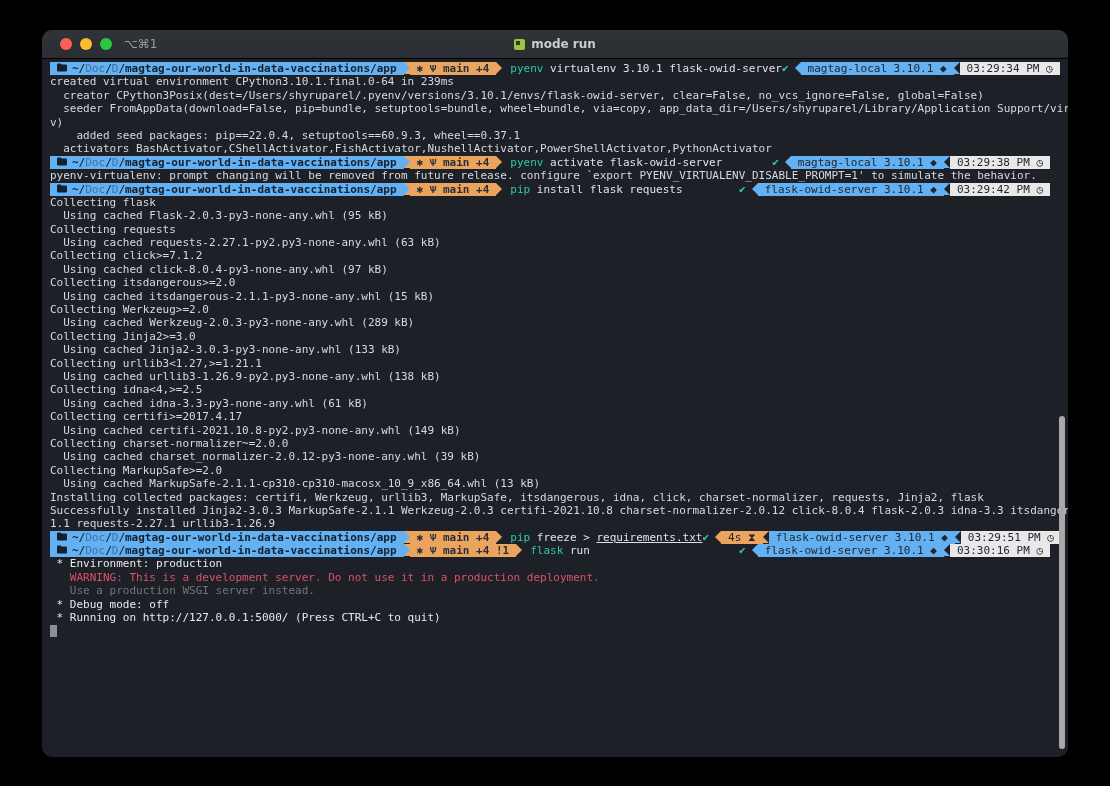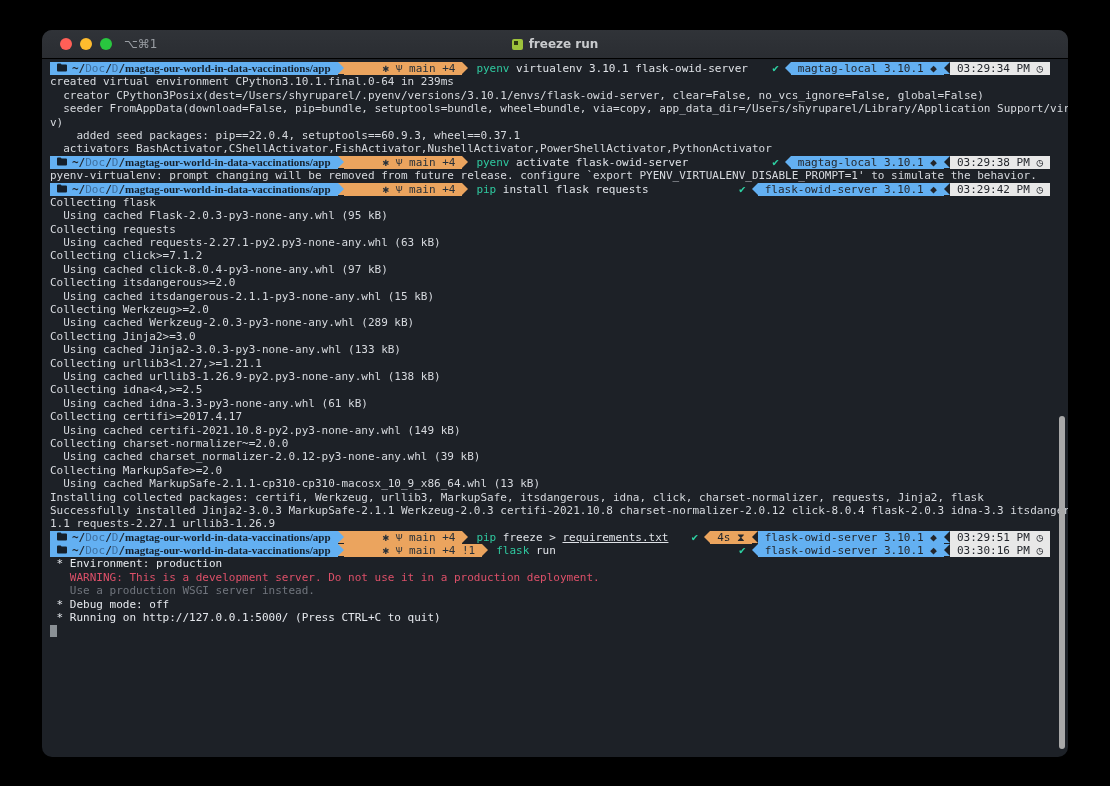--- a/index.html
+++ b/index.html
@@ -46,22 +46,22 @@
   
   .c-fg{color:#d6d9de;}
   .c-b{color:#e6e9ee;font-weight:normal;}
   .c-red{color:#dd5069;}
   .c-gray{color:#70757d;}
   .c-grn{color:#2fc89f;}
   .c-wht{color:#dfe2e7;}
   .c-und{color:#dfe2e7;text-decoration:underline;}
   .c-pd{color:#1f242b;font-weight:bold;}
   .c-pm{color:#3f6f9e;font-weight:normal;}
-  .c-pb{color:#15202c;font-weight:bold;font-family:Liberation Serif, serif;}
-  .c-gd{color:#273039;font-weight:normal;margin-left:32px;}
+  .c-pb{color:#15202c;font-weight:bold;}
+  .c-gd{color:#273039;font-weight:bold;}
   .c-sd{color:#23262c;font-weight:normal;}
   .c-ck{color:#2dd2a3;font-weight:bold;}
   .cursor{width:7px;height:12px;margin-top:1px;background:#8a9095;display:inline-block;}
   #scrollthumb{
     position:absolute;right:3px;top:386px;width:6px;height:333px;
     background:#a8a8a8;border-radius:3px;
   }
 </style>
 </head>
 <body>
@@ -69,21 +69,21 @@
 <div id="window">
   <div id="titlebar">
     <div class="lights">
       <div class="light" id="light-close" style="background: rgb(255, 95, 87);"></div>
       <div class="light" id="light-min" style="background: rgb(254, 188, 46);"></div>
       <div class="light" id="light-zoom" style="background: rgb(41, 199, 63);"></div>
     </div>
     <div class="shortcut">⌥⌘1</div>
     <div class="titlewrap">
       <div class="tabicon"></div>
-      <div class="titletext">freeze run</div>
+      <div class="titletext">mode run</div>
     </div>
   </div>
   <div id="term"><div class="line"><div class="seg" style="background: rgb(99, 176, 242);"><span class="svgic"><svg width="10" height="9" viewBox="0 0 10 9">
               <path d="M0 1.5 Q0 .5 1 .5 L3.6 .5 L4.6 1.6 L9 1.6 Q10 1.6 10 2.6 L10 7.5 Q10 8.5 9 8.5 L1 8.5 Q0 8.5 0 7.5 Z" fill="#15202c"></path>
             </svg></span><span class="c-pd">~/</span><span class="c-pm">Doc</span><span class="c-pd">/</span><span class="c-pm">D</span><span class="c-pd">/</span><span class="c-pb">magtag-our-world-in-data-vaccinations/app</span></div><div class="arr arr-r" style="background: rgb(235, 164, 94); border-left-color: rgb(99, 176, 242);"></div><div class="seg" style="background: rgb(235, 164, 94);"><span class="c-gd">✱ Ѱ main +4</span></div><div class="arr arr-r" style="border-left-color: rgb(235, 164, 94);"></div><div class="cmdwrap"><span class="c-grn">pyenv</span><span class="c-wht"> virtualenv 3.10.1 flask-owid-server</span></div><div class="right"><div class="chk"><span class="c-ck">✔</span></div><div class="arr arr-l" style="border-right-color: rgb(99, 176, 242);"></div><div class="seg" style="background: rgb(99, 176, 242);"><span class="c-sd">magtag-local 3.10.1 ◆</span></div><div class="arr arr-l" style="background: rgb(99, 176, 242); border-right-color: rgb(29, 33, 39);"></div><div class="seg" style="background: rgb(232, 232, 232);"><span class="c-sd">03:29:34 PM ◷</span></div></div></div><div class="line"><span class="c-fg">created virtual environment CPython3.10.1.final.0-64 in 239ms</span></div><div class="line"><span class="c-fg">  creator CPython3Posix(dest=/Users/shyruparel/.pyenv/versions/3.10.1/envs/flask-owid-server, clear=False, no_vcs_ignore=False, global=False)</span></div><div class="line"><span class="c-fg">  seeder FromAppData(download=False, pip=bundle, setuptools=bundle, wheel=bundle, via=copy, app_data_dir=/Users/shyruparel/Library/Application Support/virtualen</span></div><div class="line"><span class="c-fg">v)</span></div><div class="line"><span class="c-fg">    added seed packages: pip==22.0.4, setuptools==60.9.3, wheel==0.37.1</span></div><div class="line"><span class="c-fg">  activators BashActivator,CShellActivator,FishActivator,NushellActivator,PowerShellActivator,PythonActivator</span></div><div class="line"><div class="seg" style="background: rgb(99, 176, 242);"><span class="svgic"><svg width="10" height="9" viewBox="0 0 10 9">
               <path d="M0 1.5 Q0 .5 1 .5 L3.6 .5 L4.6 1.6 L9 1.6 Q10 1.6 10 2.6 L10 7.5 Q10 8.5 9 8.5 L1 8.5 Q0 8.5 0 7.5 Z" fill="#15202c"></path>
             </svg></span><span class="c-pd">~/</span><span class="c-pm">Doc</span><span class="c-pd">/</span><span class="c-pm">D</span><span class="c-pd">/</span><span class="c-pb">magtag-our-world-in-data-vaccinations/app</span></div><div class="arr arr-r" style="background: rgb(235, 164, 94); border-left-color: rgb(99, 176, 242);"></div><div class="seg" style="background: rgb(235, 164, 94);"><span class="c-gd">✱ Ѱ main +4</span></div><div class="arr arr-r" style="border-left-color: rgb(235, 164, 94);"></div><div class="cmdwrap"><span class="c-grn">pyenv</span><span class="c-wht"> activate flask-owid-server</span></div><div class="right"><div class="chk"><span class="c-ck">✔</span></div><div class="arr arr-l" style="border-right-color: rgb(99, 176, 242);"></div><div class="seg" style="background: rgb(99, 176, 242);"><span class="c-sd">magtag-local 3.10.1 ◆</span></div><div class="arr arr-l" style="background: rgb(99, 176, 242); border-right-color: rgb(29, 33, 39);"></div><div class="seg" style="background: rgb(232, 232, 232);"><span class="c-sd">03:29:38 PM ◷</span></div></div></div><div class="line"><span class="c-fg">pyenv-virtualenv: prompt changing will be removed from future release. configure `export PYENV_VIRTUALENV_DISABLE_PROMPT=1' to simulate the behavior.</span></div><div class="line"><div class="seg" style="background: rgb(99, 176, 242);"><span class="svgic"><svg width="10" height="9" viewBox="0 0 10 9">
               <path d="M0 1.5 Q0 .5 1 .5 L3.6 .5 L4.6 1.6 L9 1.6 Q10 1.6 10 2.6 L10 7.5 Q10 8.5 9 8.5 L1 8.5 Q0 8.5 0 7.5 Z" fill="#15202c"></path>
             </svg></span><span class="c-pd">~/</span><span class="c-pm">Doc</span><span class="c-pd">/</span><span class="c-pm">D</span><span class="c-pd">/</span><span class="c-pb">magtag-our-world-in-data-vaccinations/app</span></div><div class="arr arr-r" style="background: rgb(235, 164, 94); border-left-color: rgb(99, 176, 242);"></div><div class="seg" style="background: rgb(235, 164, 94);"><span class="c-gd">✱ Ѱ main +4</span></div><div class="arr arr-r" style="border-left-color: rgb(235, 164, 94);"></div><div class="cmdwrap"><span class="c-grn">pip</span><span class="c-wht"> install flask requests</span></div><div class="right"><div class="chk"><span class="c-ck">✔</span></div><div class="arr arr-l" style="border-right-color: rgb(99, 176, 242);"></div><div class="seg" style="background: rgb(99, 176, 242);"><span class="c-sd">flask-owid-server 3.10.1 ◆</span></div><div class="arr arr-l" style="background: rgb(99, 176, 242); border-right-color: rgb(29, 33, 39);"></div><div class="seg" style="background: rgb(232, 232, 232);"><span class="c-sd">03:29:42 PM ◷</span></div></div></div><div class="line"><span class="c-fg">Collecting flask</span></div><div class="line"><span class="c-fg">  Using cached Flask-2.0.3-py3-none-any.whl (95 kB)</span></div><div class="line"><span class="c-fg">Collecting requests</span></div><div class="line"><span class="c-fg">  Using cached requests-2.27.1-py2.py3-none-any.whl (63 kB)</span></div><div class="line"><span class="c-fg">Collecting click&gt;=7.1.2</span></div><div class="line"><span class="c-fg">  Using cached click-8.0.4-py3-none-any.whl (97 kB)</span></div><div class="line"><span class="c-fg">Collecting itsdangerous&gt;=2.0</span></div><div class="line"><span class="c-fg">  Using cached itsdangerous-2.1.1-py3-none-any.whl (15 kB)</span></div><div class="line"><span class="c-fg">Collecting Werkzeug&gt;=2.0</span></div><div class="line"><span class="c-fg">  Using cached Werkzeug-2.0.3-py3-none-any.whl (289 kB)</span></div><div class="line"><span class="c-fg">Collecting Jinja2&gt;=3.0</span></div><div class="line"><span class="c-fg">  Using cached Jinja2-3.0.3-py3-none-any.whl (133 kB)</span></div><div class="line"><span class="c-fg">Collecting urllib3&lt;1.27,&gt;=1.21.1</span></div><div class="line"><span class="c-fg">  Using cached urllib3-1.26.9-py2.py3-none-any.whl (138 kB)</span></div><div class="line"><span class="c-fg">Collecting idna&lt;4,&gt;=2.5</span></div><div class="line"><span class="c-fg">  Using cached idna-3.3-py3-none-any.whl (61 kB)</span></div><div class="line"><span class="c-fg">Collecting certifi&gt;=2017.4.17</span></div><div class="line"><span class="c-fg">  Using cached certifi-2021.10.8-py2.py3-none-any.whl (149 kB)</span></div><div class="line"><span class="c-fg">Collecting charset-normalizer~=2.0.0</span></div><div class="line"><span class="c-fg">  Using cached charset_normalizer-2.0.12-py3-none-any.whl (39 kB)</span></div><div class="line"><span class="c-fg">Collecting MarkupSafe&gt;=2.0</span></div><div class="line"><span class="c-fg">  Using cached MarkupSafe-2.1.1-cp310-cp310-macosx_10_9_x86_64.whl (13 kB)</span></div><div class="line"><span class="c-fg">Installing collected packages: certifi, Werkzeug, urllib3, MarkupSafe, itsdangerous, idna, click, charset-normalizer, requests, Jinja2, flask</span></div><div class="line"><span class="c-fg">Successfully installed Jinja2-3.0.3 MarkupSafe-2.1.1 Werkzeug-2.0.3 certifi-2021.10.8 charset-normalizer-2.0.12 click-8.0.4 flask-2.0.3 idna-3.3 itsdangerous-2.</span></div><div class="line"><span class="c-fg">1.1 requests-2.27.1 urllib3-1.26.9</span></div><div class="line"><div class="seg" style="background: rgb(99, 176, 242);"><span class="svgic"><svg width="10" height="9" viewBox="0 0 10 9">
               <path d="M0 1.5 Q0 .5 1 .5 L3.6 .5 L4.6 1.6 L9 1.6 Q10 1.6 10 2.6 L10 7.5 Q10 8.5 9 8.5 L1 8.5 Q0 8.5 0 7.5 Z" fill="#15202c"></path>

